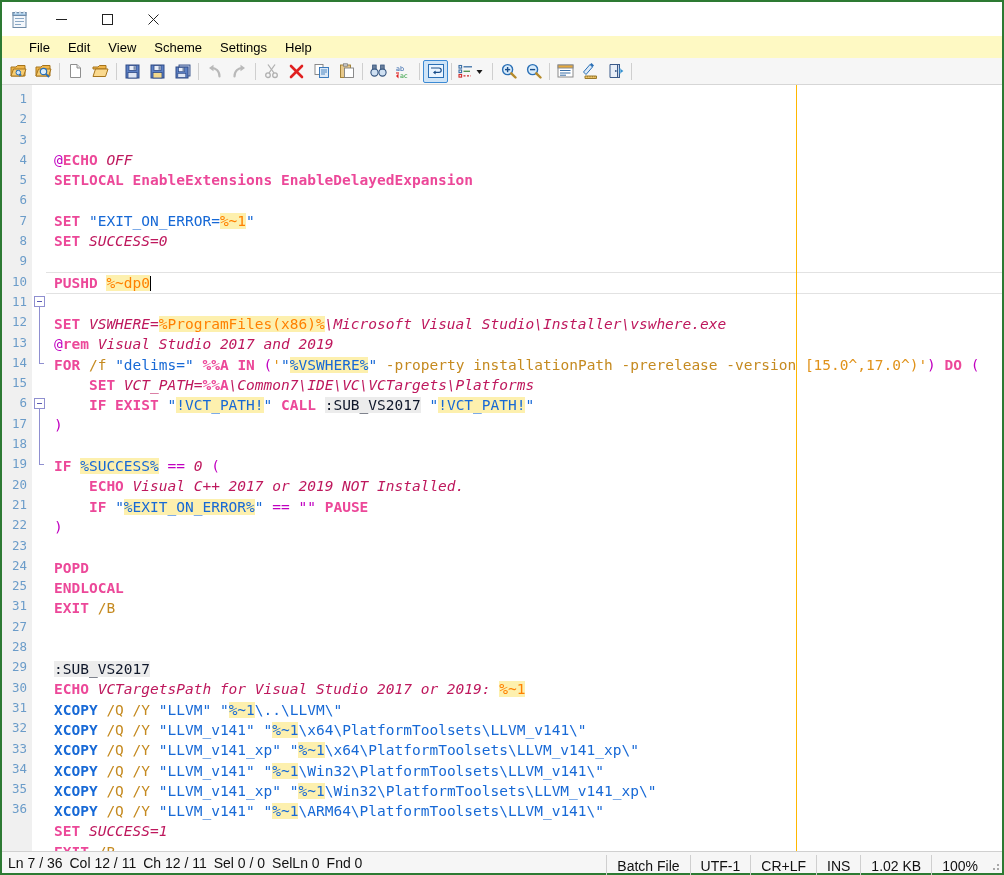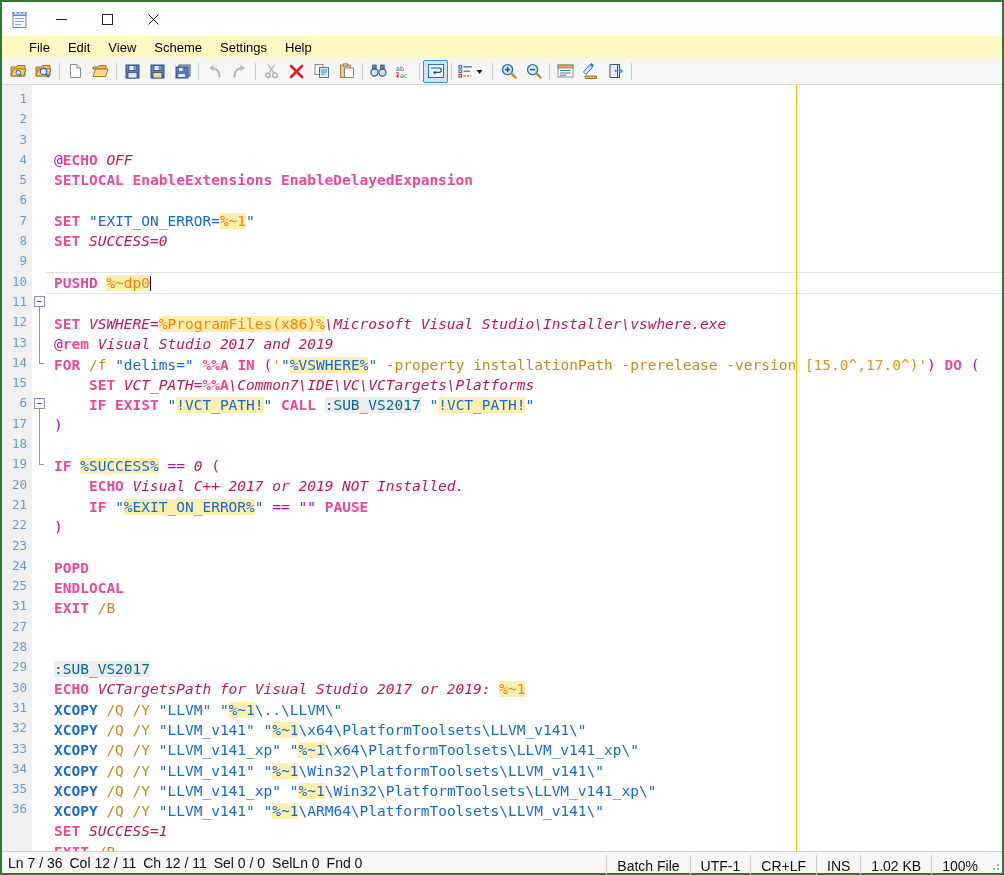--- a/index.html
+++ b/index.html
@@ -113,21 +113,21 @@
 
   
   .k  {color:#ec4899;font-weight:bold;}   
   .cmd{color:#1769d6;font-weight:bold;margin-top:16px;}   
   .s  {color:#1769d6;}                    
   .t  {color:#be185d;font-style:italic;}                    
   .op {color:#c000c0;}                    
   .at {color:#c000c0;}
   .var{color:#1769d6;background:#fdf0ae;}  
   .varo{color:#ff8000;background:#fdf0ae;} 
-  .lbl{color:#0369a1;background:#ececec;}  
+  .lbl{color:#0f172a;background:#ececec;}  
   .arg{color:#c58a20;}                     
   .rng{color:#e0921a;}                     
 
   
   .statusbar{
     height:22px;flex:0 0 22px;display:flex;align-items:center;
     background:#f6f6f6;border-top:1px solid #d0d0d0;
     font-size:14px;color:#111;box-sizing:border-box;
     font-family:"Liberation Sans", sans-serif;
   }

